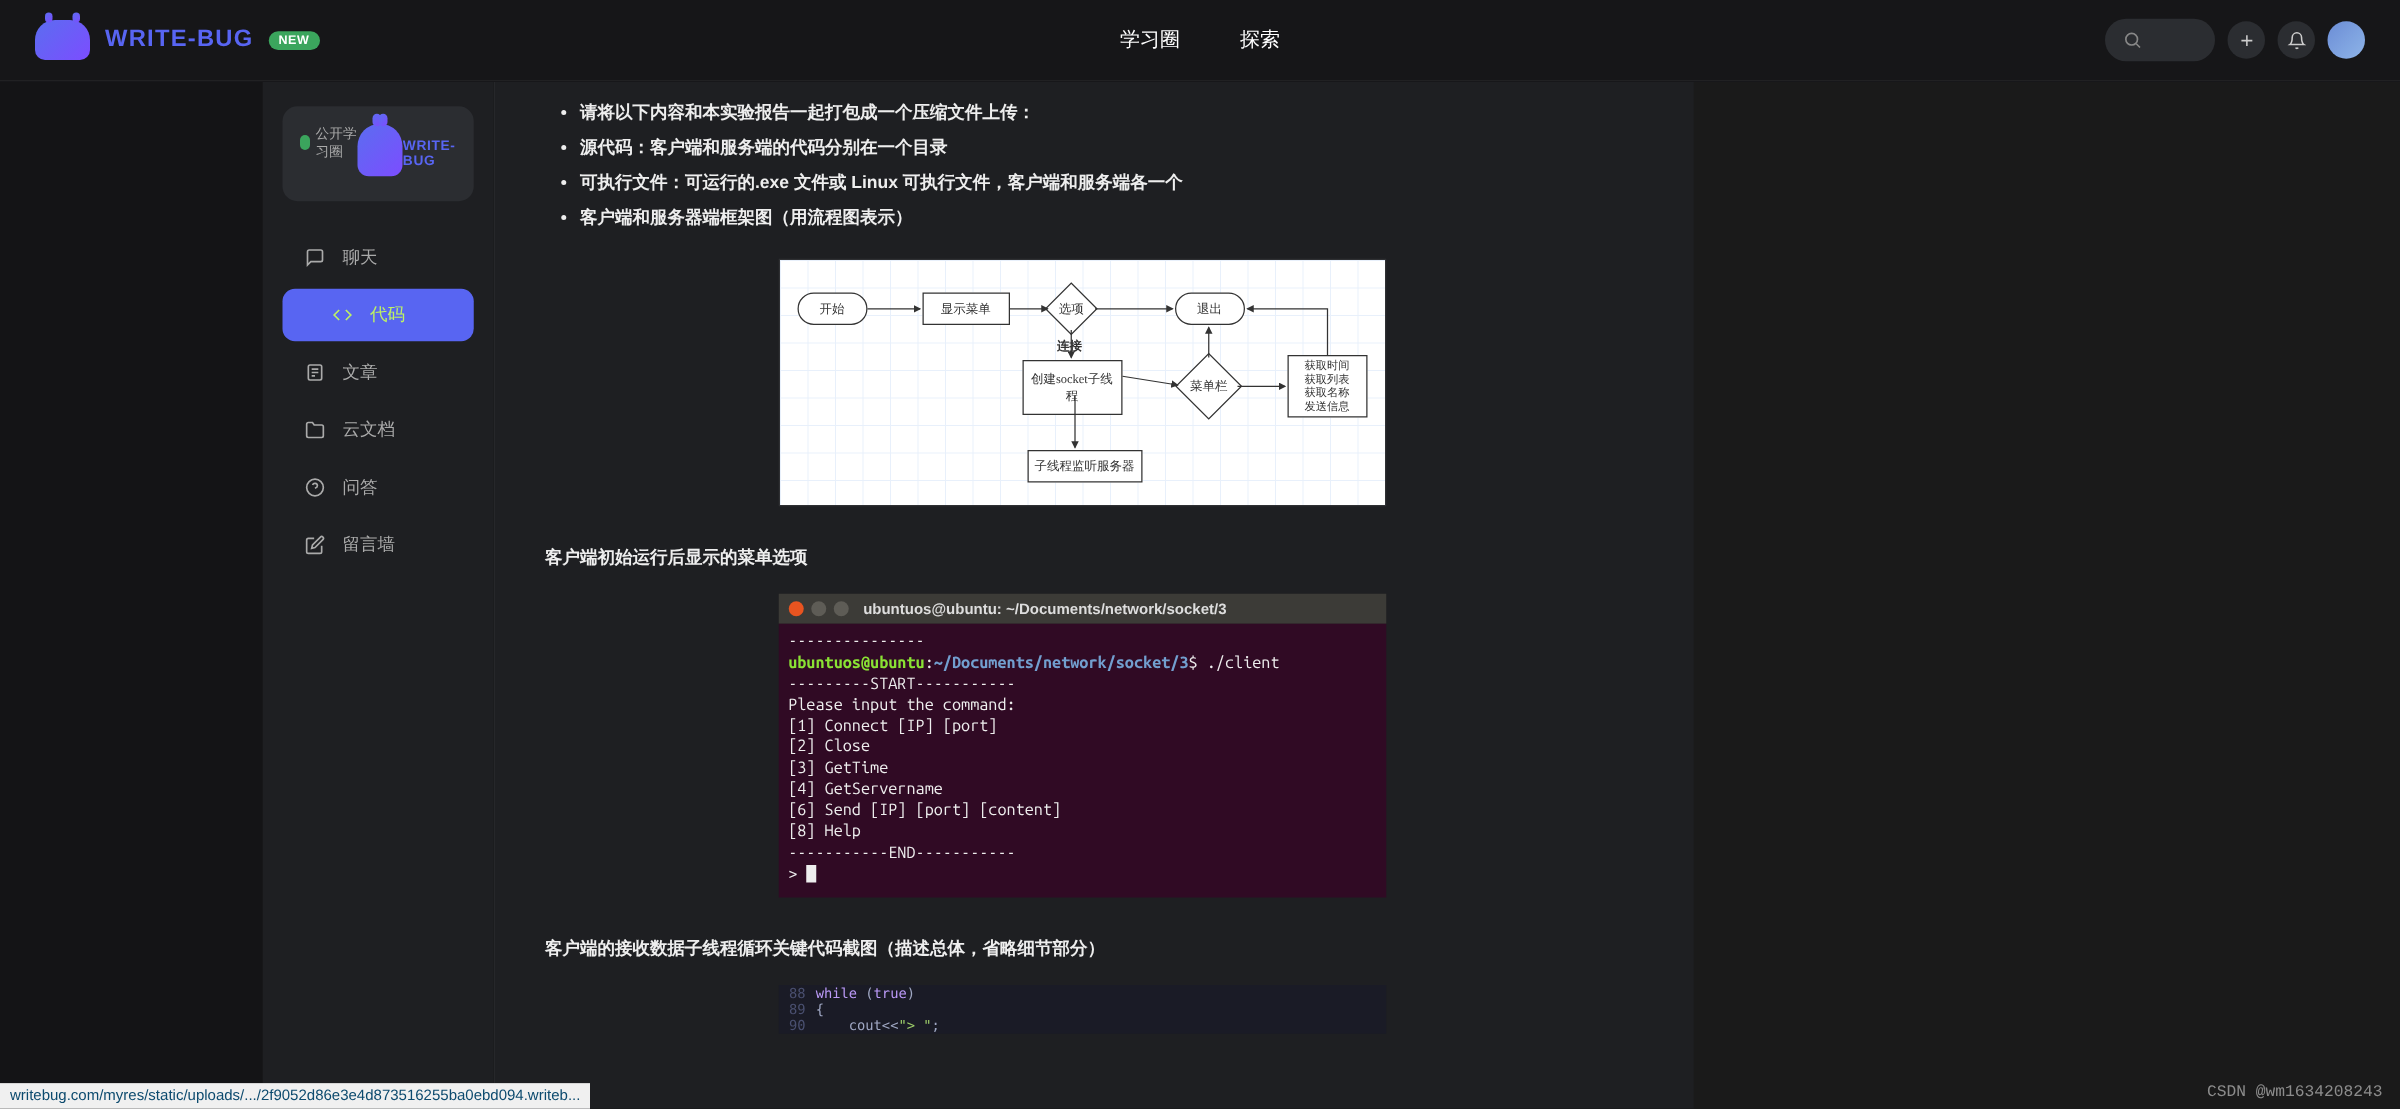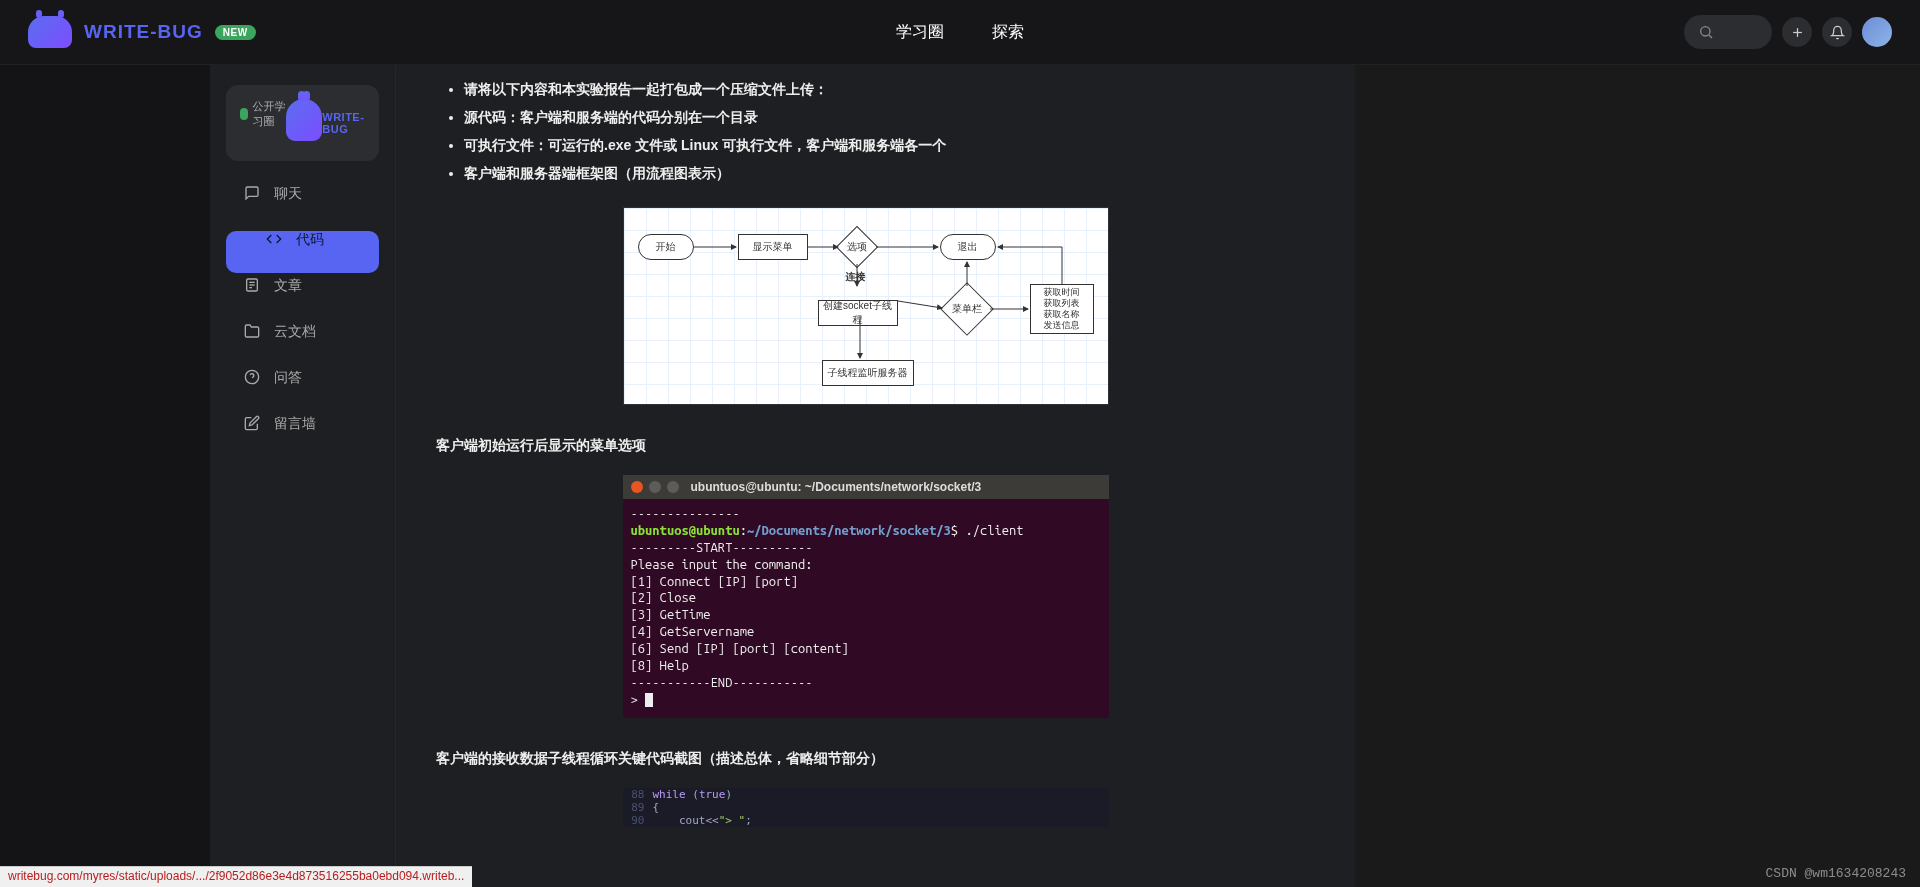--- a/index.html
+++ b/index.html
@@ -96,25 +96,25 @@
 .card-logo::before, .card-logo::after {
   content: ""; position: absolute; width: 7px; height: 10px;
   background: linear-gradient(135deg, #5b6df0, #7c4dff);
   border-radius: 4px; top: -8px;
 }
 .card-logo::before { left: 12px; }
 .card-logo::after { right: 12px; }
 .card-brand { font-size: 11px; font-weight: 800; color: #5865f2; letter-spacing: 0.5px; }
 
 .nav-item {
-  height: 42px; border-radius: 10px; display: flex; align-items: flex-start;
+  height: 42px; border-radius: 10px; display: flex; align-items: center;
   padding: 0 18px; gap: 14px; color: #aaa; cursor: pointer; margin-bottom: 4px;
   font-size: 14px;
 }
-.nav-item.active { background: #5865f2; color: #0f172a; padding-left: 40px; }
+.nav-item.active { background: #5865f2; color: #bef264; padding-left: 40px; }
 .nav-item svg { width: 16px; height: 16px; }
 
 
 .content-wrap {
   margin-left: 395px; margin-top: 65px;
   height: calc(100% - 65px);
   display: flex; justify-content: flex-start;
 }
 .article {
   width: 960px; background: #1e1f22;
@@ -189,21 +189,21 @@
 }
 .bubble::after {
   content: ""; position: absolute; width: 10px; height: 10px;
   background: #fff; border-radius: 50%; top: 20px; left: 30px;
 }
 .bubble-dots { position: absolute; left: 24px; top: 616px; font-size: 10px; color: #888; line-height: 1.8; }
 
 
 .status-bar {
   position: fixed; bottom: 0; left: 0; height: 21px;
-  background: #f0f0f0; color: #b91c1c; font-size: 12px;
+  background: #f0f0f0; color: #0c4a6e; font-size: 12px;
   padding: 2px 8px; border-top: 1px solid #ccc;
   font-family: Arial, sans-serif; z-index: 200;
   max-width: 520px; overflow: hidden; white-space: nowrap;
 }
 
 
 .watermark {
   position: fixed; right: 14px; bottom: 6px;
   color: #d8d8d8; font-size: 13px; opacity: 0.6;
   font-family: Liberation Mono, monospace;
@@ -310,21 +310,21 @@
 
     <div class="img-frame">
       <div class="flowchart">
         <div class="fc-box fc-rounded" style="left:14px;top:26px;width:56px;height:26px;">开始</div>
         <div class="fc-box" style="left:114px;top:26px;width:70px;height:26px;">显示菜单</div>
         <div class="fc-box fc-diamond" style="left:218px;top:24px;width:30px;height:30px;">
             <span>选项</span>
           </div>
         <div class="fc-box fc-rounded" style="left:316px;top:26px;width:56px;height:26px;">退出</div>
         <div class="fc-label" style="left:222px;top:62px;font-weight:bold;">连接</div>
-        <div class="fc-box" style="left:194px;top:92px;width:80px;height:26px;">创建socket子线程</div>
+        <div class="fc-box" style="left:194px;top:80px;width:80px;height:44px;font-family:Liberation Serif, serif;">创建socket子线程</div>
         <div class="fc-box fc-diamond" style="left:324px;top:82px;width:38px;height:38px;">
             <span>菜单栏</span>
           </div>
         <div class="fc-box" style="left:406px;top:76px;width:64px;height:50px;white-space:pre;line-height:1.2;font-size:9px;">获取时间
 获取列表
 获取名称
 发送信息</div>
         <div class="fc-box" style="left:198px;top:152px;width:92px;height:26px;font-family:Liberation Serif, serif;">子线程监听服务器</div>
 
         <svg style="position:absolute;left:0;top:0;width:100%;height:100%;">

